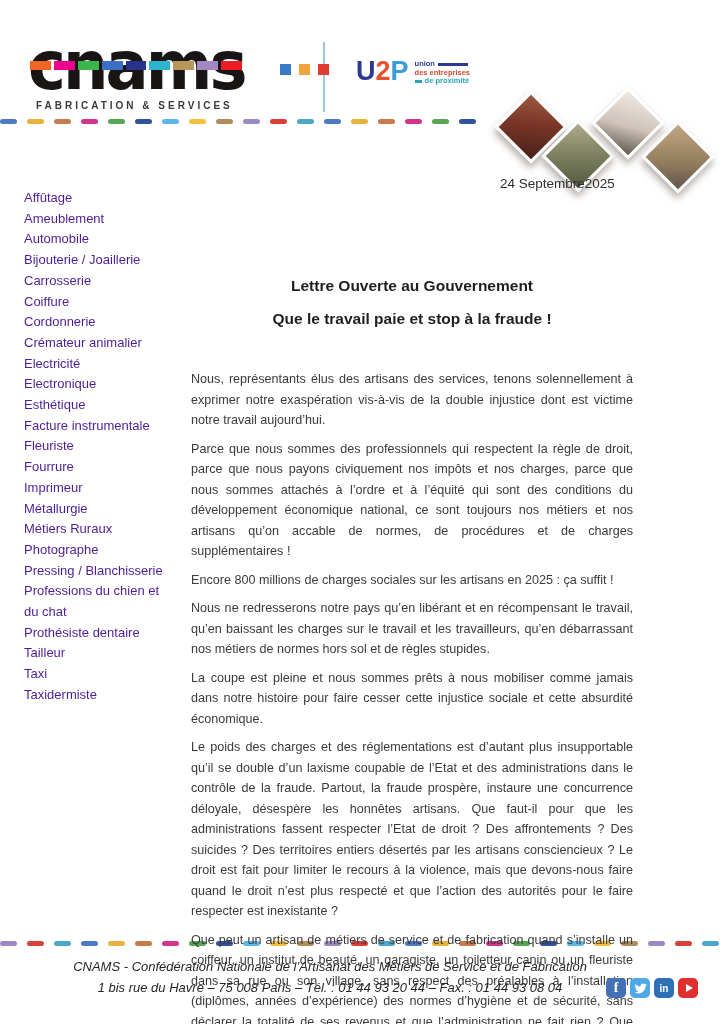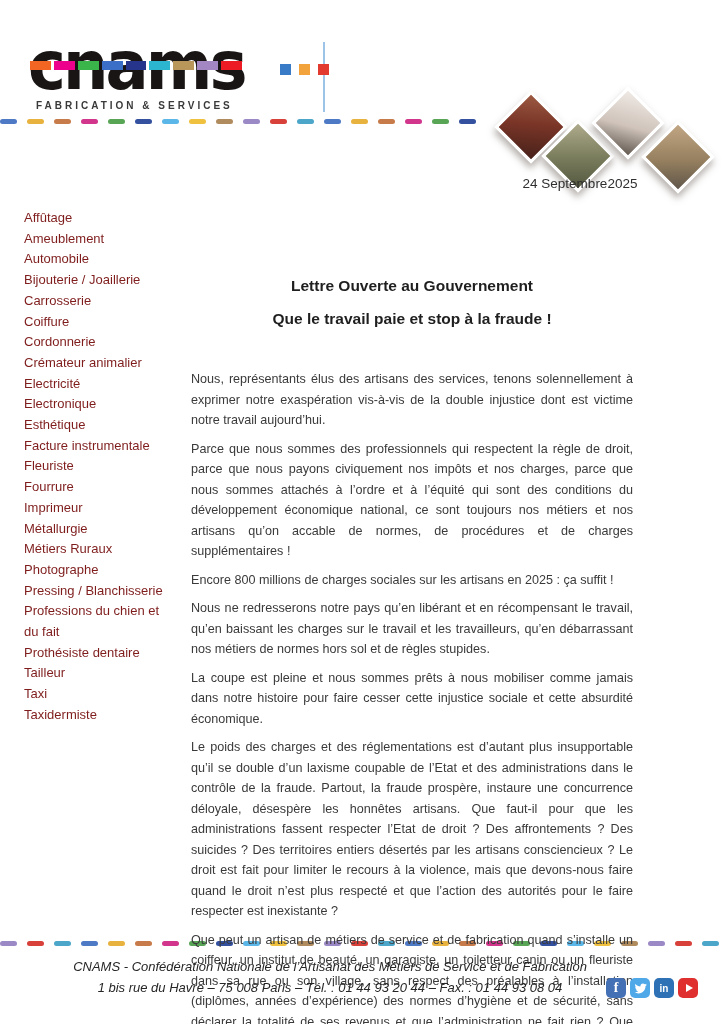--- a/index.html
+++ b/index.html
@@ -46,25 +46,25 @@
   .d1{left:505px;top:101px;background:linear-gradient(140deg,#9c5a42 0%,#7a3527 45%,#47211a 100%);}
   .d2{left:552px;top:130px;background:linear-gradient(135deg,#aeab8c 0%,#7c7f5e 50%,#53573f 100%);}
   .d3{left:602px;top:97px;background:linear-gradient(150deg,#efe9e4 0%,#cfc3ba 55%,#635a51 100%);}
   .d4{left:652px;top:131px;background:linear-gradient(135deg,#c2a684 0%,#96805f 55%,#60564a 100%);}
   
   .dash-row{position:absolute;display:flex;gap:10px;height:5px;}
   .dash-row .dash{width:17px;height:5px;border-radius:2.5px;flex:0 0 auto;}
   .dash-top{left:0;top:119px;width:492px;overflow:hidden;}
   .dash-bottom{left:0;top:941px;width:724px;overflow:hidden;}
   
-  .date{position:absolute;left:500px;top:176px;width:160px;text-align:center;
+  .date{position:absolute;left:500px;top:176px;width:160px;
     font-size:13.5px;color:#2f2f2f;}
   
-  .sidebar{position:absolute;left:24px;top:208px;width:152px;
-    font-size:13px;line-height:20.7px;color:#7f1d1d;}
+  .sidebar{position:absolute;left:24px;top:188px;width:152px;
+    font-size:13px;line-height:20.7px;color:#4c1d95;}
   
   .letter-title{position:absolute;left:183px;width:458px;text-align:center;
     font-size:15.5px;font-weight:700;color:#1f1f1f;}
   .t1{top:277px;}
   .t2{top:310px;}
   .letter-body{position:absolute;left:183px;top:361px;width:458px;
     font-size:12.6px;line-height:20.5px;color:#3a3a3a;text-align:justify;}
   .letter-body p{margin:8px;padding:0;}
   
   .footer-text{position:absolute;left:10px;top:956px;width:640px;text-align:center;
@@ -101,20 +101,34 @@
     <div class="cnams-dots">
         <span class="dot" style="background: rgb(58, 123, 200);"></span>
         <span class="dot" style="background: rgb(242, 163, 60);"></span>
         <span class="dot" style="background: rgb(226, 58, 46);"></span>
       </div>
     <div class="cnams-tagline">FABRICATION &amp; SERVICES</div>
   </div>
 
   <div class="header-vline"></div>
 
+  <div class="u2p-logo">
+    <div class="u2p-acronym"><span class="u2p-u">U</span><span class="u2p-2">2</span><span class="u2p-p">P</span></div>
+    <div class="u2p-desc">
+      <div class="row u2p-row1">
+          <span>union</span>
+          <span class="u2p-bar"></span>
+        </div>
+      <div class="row u2p-row2">des entreprises</div>
+      <div class="row u2p-row3">
+          <span class="u2p-sq"></span>
+          <span>de proximité</span>
+        </div>
+    </div>
+  </div>
 
   <div class="diamond d1"></div>
   <div class="diamond d2"></div>
   <div class="diamond d3"></div>
   <div class="diamond d4"></div>
 
   <div class="dash-row dash-top">
       <span class="dash" style="background: rgb(78, 121, 197);"></span>
       <span class="dash" style="background: rgb(232, 178, 63);"></span>
       <span class="dash" style="background: rgb(200, 123, 74);"></span>
@@ -179,21 +193,21 @@
       <div class="sidebar-item">Electronique</div>
       <div class="sidebar-item">Esthétique</div>
       <div class="sidebar-item">Facture instrumentale</div>
       <div class="sidebar-item">Fleuriste</div>
       <div class="sidebar-item">Fourrure</div>
       <div class="sidebar-item">Imprimeur</div>
       <div class="sidebar-item">Métallurgie</div>
       <div class="sidebar-item">Métiers Ruraux</div>
       <div class="sidebar-item">Photographe</div>
       <div class="sidebar-item">Pressing / Blanchisserie</div>
-      <div class="sidebar-item">Professions du chien et du fait</div>
+      <div class="sidebar-item">Professions du chien et du chat</div>
       <div class="sidebar-item">Prothésiste dentaire</div>
       <div class="sidebar-item">Tailleur</div>
       <div class="sidebar-item">Taxi</div>
       <div class="sidebar-item">Taxidermiste</div>
     </div>
 
   <div class="letter-title t1">Lettre Ouverte au Gouvernement</div>
   <div class="letter-title t2">Que le travail paie et stop à la fraude !</div>
 
   <div class="letter-body">

